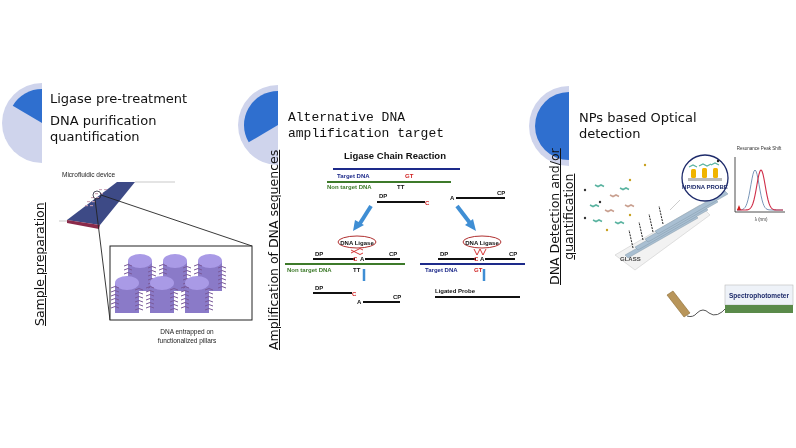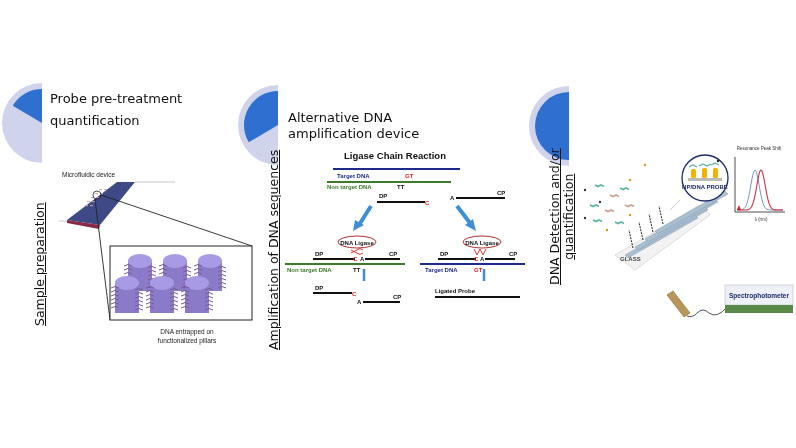--- a/index.html
+++ b/index.html
@@ -12,22 +12,23 @@
   svg { position:absolute; overflow:visible; }
 </style>
 </head>
 <body>
 
 <div>
   <svg width="60" height="80" style="left:2px;top:83px;">
     <path d="M40 0 A40 40 0 0 0 40 80 Z" fill="#cfd4ec"></path>
     <path id="pie0" fill="#2f6fcf" d="M40 40 L40.00 6.00 A34 34 0 0 0 10.73 22.69 Z"></path>
   </svg>
-  <div class="step-title" style="left:50px;top:91px;font-size:13px;">Probe pre-treatment</div>
+  <div class="step-title" style="left:50px;top:91px;font-size:13px;">Ligase pre-treatment</div>
   <div class="step-title" style="left:50px;top:113px;font-size:13px;line-height:16px;">
+    <div>DNA purification</div>
     <div>quantification</div>
   </div>
   <div class="vlabel" style="left:33px;top:326px;">Sample preparation</div>
 
   <svg width="200" height="190" style="left:55px;top:165px;">
     <text class="tiny" x="7" y="12">Microfluidic device</text>
     <line x1="80" y1="17" x2="120" y2="17" stroke="#bbb" stroke-width="0.8"></line>
     <line x1="4" y1="56" x2="20" y2="56" stroke="#bbb" stroke-width="0.8"></line>
     <g>
       <polygon points="12,55 62,17 80,17 45,60" fill="#3d4a86"></polygon>
@@ -114,23 +115,23 @@
     <text class="tiny" x="132" y="169" text-anchor="middle">DNA entrapped on</text>
     <text class="tiny" x="132" y="178" text-anchor="middle">functionalized pillars</text>
   </svg>
 </div>
 
 <div>
   <svg width="60" height="80" style="left:238px;top:85px;">
     <path d="M40 0 A40 40 0 0 0 40 80 Z" fill="#cfd4ec"></path>
     <path id="pie1" fill="#2f6fcf" d="M40 40 L40.00 6.00 A34 34 0 0 0 10.73 57.31 Z"></path>
   </svg>
-  <div class="step-title" style="left:288px;top:110px;font-size:13px;line-height:16px;">
+  <div class="step-title" style="left:288px;top:110px;font-size:13px;line-height:16px;font-family:Liberation Mono, monospace;">
     <div>Alternative DNA</div>
-    <div>amplification device</div>
+    <div>amplification target</div>
   </div>
   <div class="vlabel" style="left:267px;top:350px;">Amplification of DNA sequences</div>
 
   <svg width="240" height="190" style="left:275px;top:145px;">
     <text x="120" y="14" text-anchor="middle" font-family="Liberation Sans, sans-serif" font-size="9.5" font-weight="bold" fill="#111">Ligase Chain Reaction</text>
 
     <line x1="58" y1="24" x2="185" y2="24" stroke="#1d2a8a" stroke-width="2"></line>
     <text class="tinyb" fill="#1d2a8a" x="62" y="33">Target DNA</text>
     <text class="tinyb" fill="#d02020" x="130" y="33" font-size="8">GT</text>
     <line x1="52" y1="37" x2="176" y2="37" stroke="#3d7a2a" stroke-width="2"></line>
@@ -189,20 +190,22 @@
     <line x1="160" y1="152" x2="245" y2="152" stroke="#111" stroke-width="2"></line>
   </svg>
 </div>
 
 <div>
   <svg width="60" height="80" style="left:529px;top:86px;">
     <path d="M40 0 A40 40 0 0 0 40 80 Z" fill="#cfd4ec"></path>
     <path id="pie2" fill="#2f6fcf" d="M40 40 L40.00 6.00 A34 34 0 0 0 40.00 74.00 Z"></path>
   </svg>
   <div class="step-title" style="left:579px;top:110px;font-size:13px;line-height:16px;">
+    <div>NPs based Optical</div>
+    <div>detection</div>
   </div>
   <div class="vlabel" style="left:548px;top:285px;">
     <div>DNA Detection and/or</div>
     <div>quantification</div>
   </div>
 
   <svg width="220" height="160" style="left:585px;top:160px;">
 
     <g id="fragments">
         <path d="M10 25 l3 1.5 l3 -1.5 l3 1.5" stroke="#5ab3a0" stroke-width="1.6" fill="none"></path>

